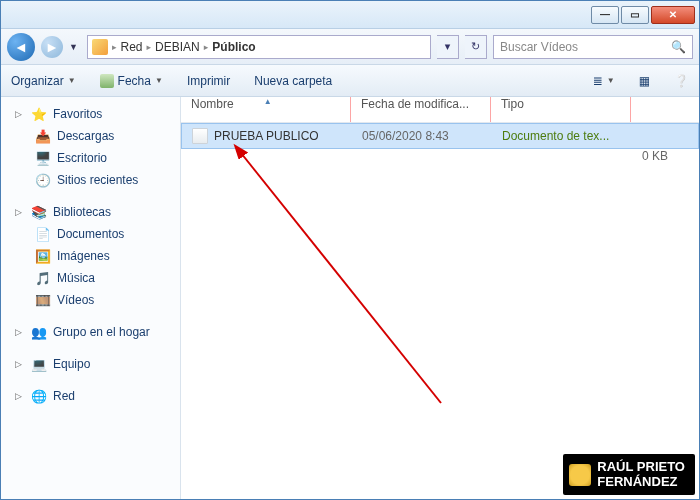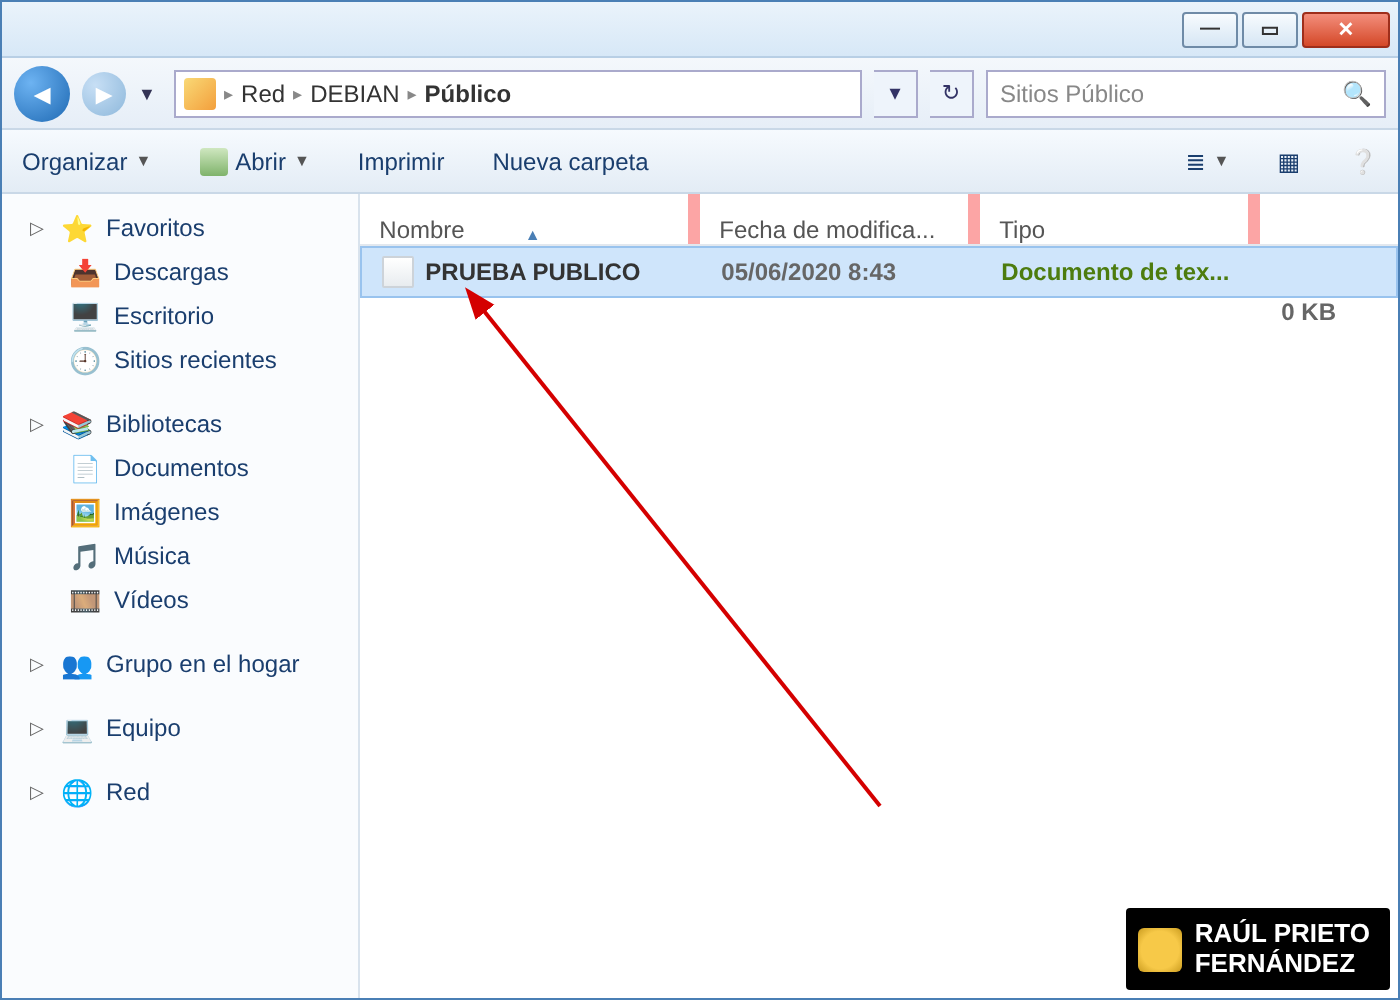--- a/index.html
+++ b/index.html
@@ -37,28 +37,28 @@
   .body { flex: 1; display: flex; min-height: 0; }
   .sidebar { width: 190px; border-right: 1px solid #d9e3ed; background: #fafcfe; padding: 6px 0; font-size: 12px; color: #1a3e6e; overflow: auto; }
   .side-group { margin-bottom: 10px; }
   .side-head { display: flex; align-items: center; gap: 6px; padding: 3px 8px 3px 14px; cursor: pointer; }
   .side-head .caret { width: 10px; font-size: 9px; color: #666; }
   .side-item { display: flex; align-items: center; gap: 6px; padding: 3px 8px 3px 34px; cursor: pointer; }
   .sicon-sm { width: 16px; height: 16px; display:inline-flex; align-items:center; justify-content:center; font-size:13px; }
 
   .content { flex: 1; display: flex; flex-direction: column; }
   .cols { height: 26px; display: flex; align-items: center; border-bottom: 1px solid #e2e8ef; font-size: 12px; color: #555; }
-  .col { padding: 0 10px; border-right: 6px solid #fca5a5; height: 100%; display: flex; align-items: flex-end; cursor: pointer; gap: 26px; }
+  .col { padding: 0 10px; border-right: 1px solid #fca5a5; height: 100%; display: flex; align-items: flex-start; cursor: pointer; gap: 26px; }
   .col.name { width: 170px; } .col.mod { width: 140px; } .col.type { width: 140px; } .col.size { flex:1; }
   .sortarrow { font-size: 8px; color: #4a7fb5; margin-left: 4px; }
 
   .rows { flex: 1; position: relative; }
   .row { height: 26px; display: flex; align-items: center; font-size: 12px; color: #333; }
   .row.sel { background: #cfe5fb; border: 1px solid #99c3ee; }
-  .cell { padding: 0 10px; overflow: hidden; white-space: nowrap; text-overflow: ellipsis; font-weight: bold; }
+  .cell { padding: 0 10px; overflow: hidden; white-space: nowrap; text-overflow: ellipsis; }
   .cell.name { width: 170px; display:flex; align-items:center; gap:6px; }
   .cell.mod { width: 140px; color:#666; } .cell.type { width: 140px; color:#4d7c0f; } .cell.size { flex:1; text-align:right; padding-right:30px; color:#666;margin-top:39px; }
   .fileicon { width:16px; height:16px; background:linear-gradient(#fff,#e8ecef); border:1px solid #cdd3d9; border-radius:1px; }
 
   
   .arrow-svg { position:absolute; left:0; top:0; pointer-events:none; }
 
   
   .watermark { position:absolute; right:4px; bottom:4px; background:#000; color:#fff; font-size:13px; font-weight:bold; padding:6px 10px 6px 34px; border-radius:2px; line-height:1.1; }
   .watermark::before { content:""; position:absolute; left:6px; top:50%; transform:translateY(-50%); width:22px; height:22px; background:radial-gradient(circle,#f7c948 60%,#c99a1e 100%); border-radius:3px; }
@@ -83,33 +83,33 @@
       <span class="sep">▸</span>
       <span class="crumb">Red</span>
       <span class="sep">▸</span>
       <span class="crumb">DEBIAN</span>
       <span class="sep">▸</span>
       <span class="crumb last">Público</span>
     </div>
     <div class="refresh">▾</div>
     <div class="refresh">↻</div>
     <div class="searchbox">
-      <span>Sitios Público</span>
+      <span>Buscar Vídeos</span>
       <span class="sicon">🔍</span>
     </div>
   </div>
 
   <div class="toolbar">
     <div class="titem">
         <span>Organizar</span>
         <span class="drop">▼</span>
       </div>
     <div class="titem">
         <span class="openicon"></span>
-        <span>Abrir</span>
+        <span>Fecha</span>
         <span class="drop">▼</span>
       </div>
     <div class="titem">Imprimir</div>
     <div class="titem">Nueva carpeta</div>
     <div class="spacer"></div>
     <div class="titem">≣ <span class="drop">▼</span></div>
     <div class="titem">▦</div>
     <div class="titem" style="color:#3a7bd5;">❔</div>
   </div>
 

